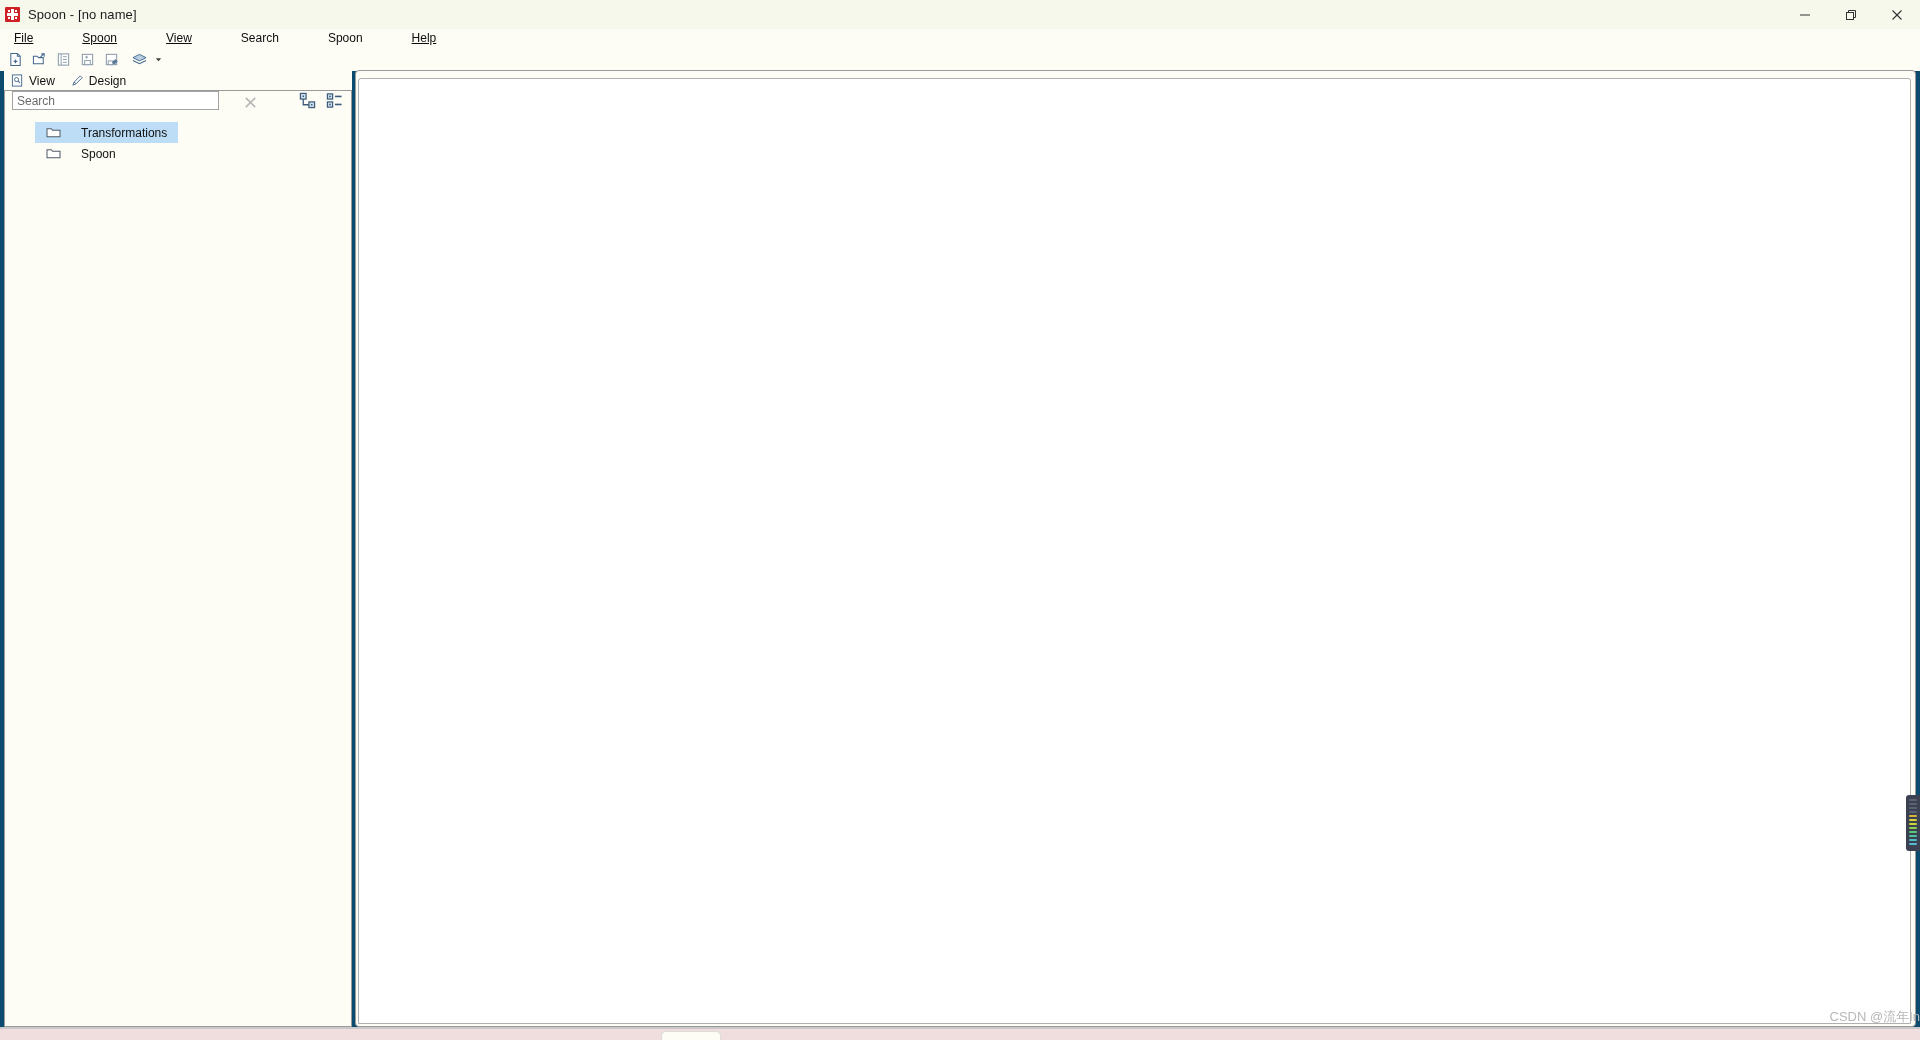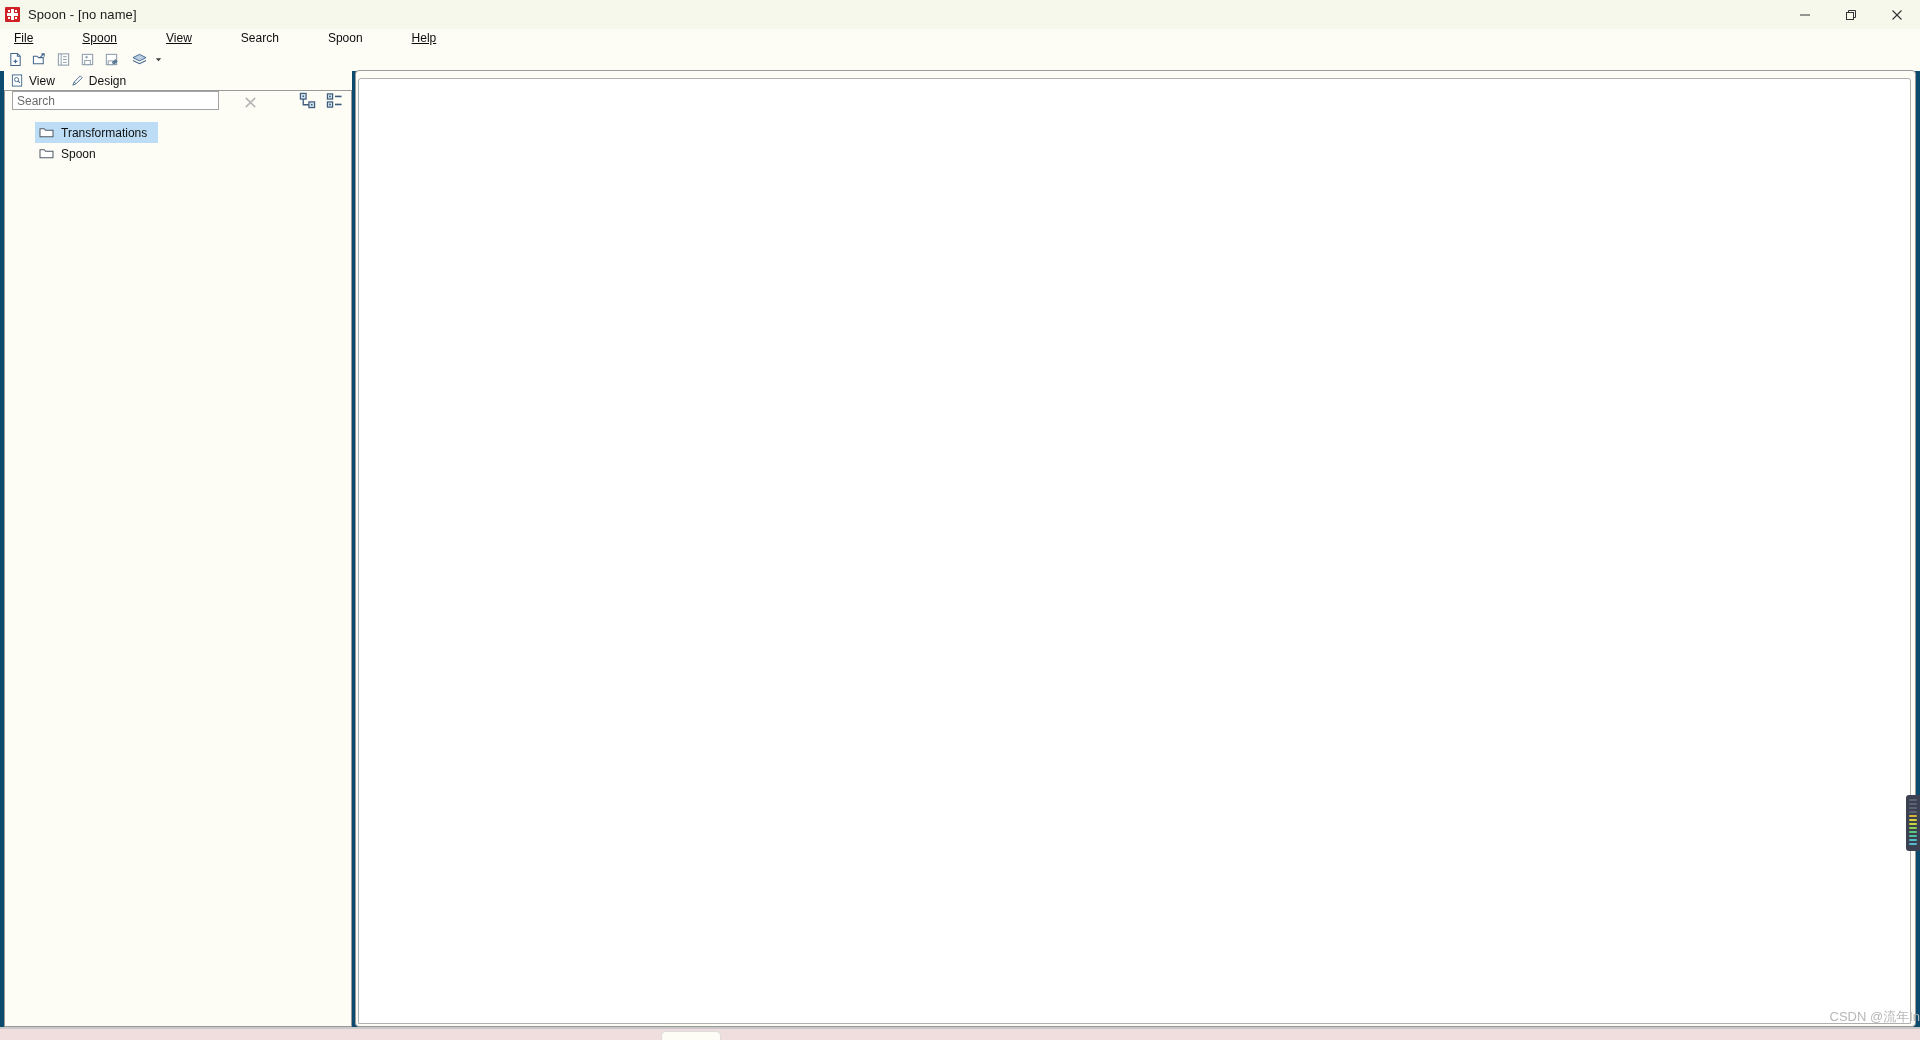--- a/index.html
+++ b/index.html
@@ -165,24 +165,24 @@
   }
 
   .tree {
     position:absolute; left:1px; top:29px;
     right:1px; bottom:1px;
     background:#fdfdf6;
     padding-top:2px;
   }
   .tree-item {
     display:flex; align-items:center;
-    gap:7px;
+    gap:20px;
     height:21px;
     margin-left:29px;
-    padding-left:4px;
+    padding-left:11px;
     width:fit-content;
     padding-right:11px;
     font-size:12px; color:#111;
     white-space:nowrap;
   }
   .tree-item.selected { background:#bcddf5; }
   .folder-icon { width:15px; height:13px; flex:none; }
 
   
   .canvas-wrap {

